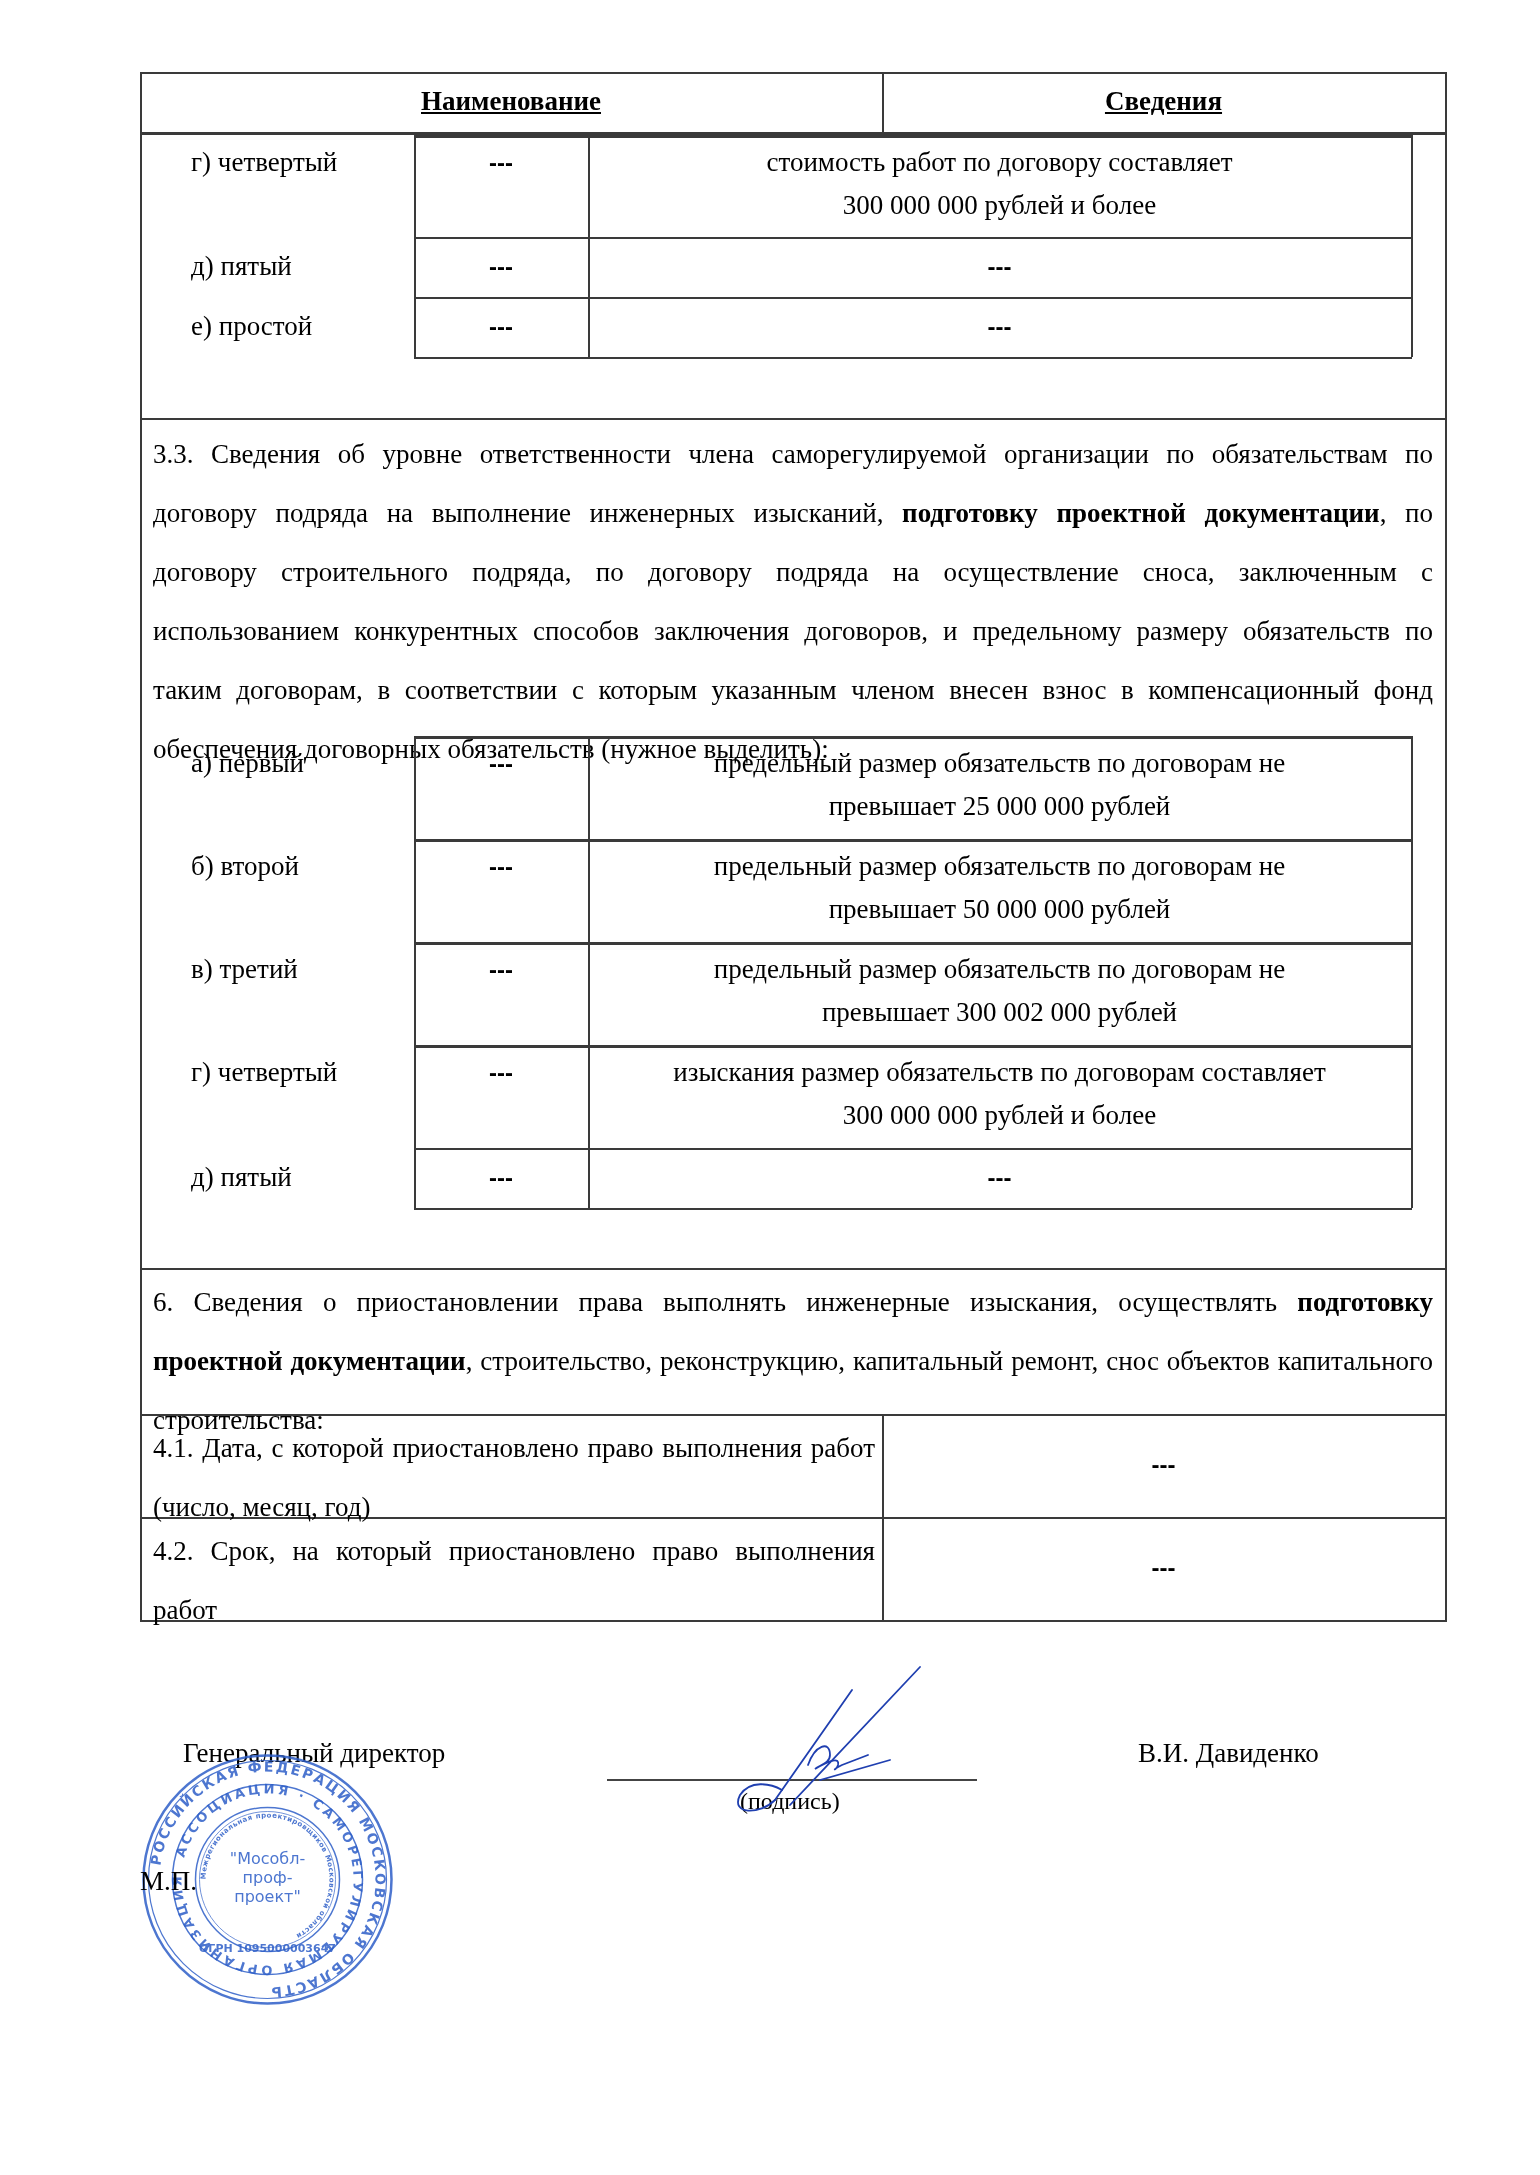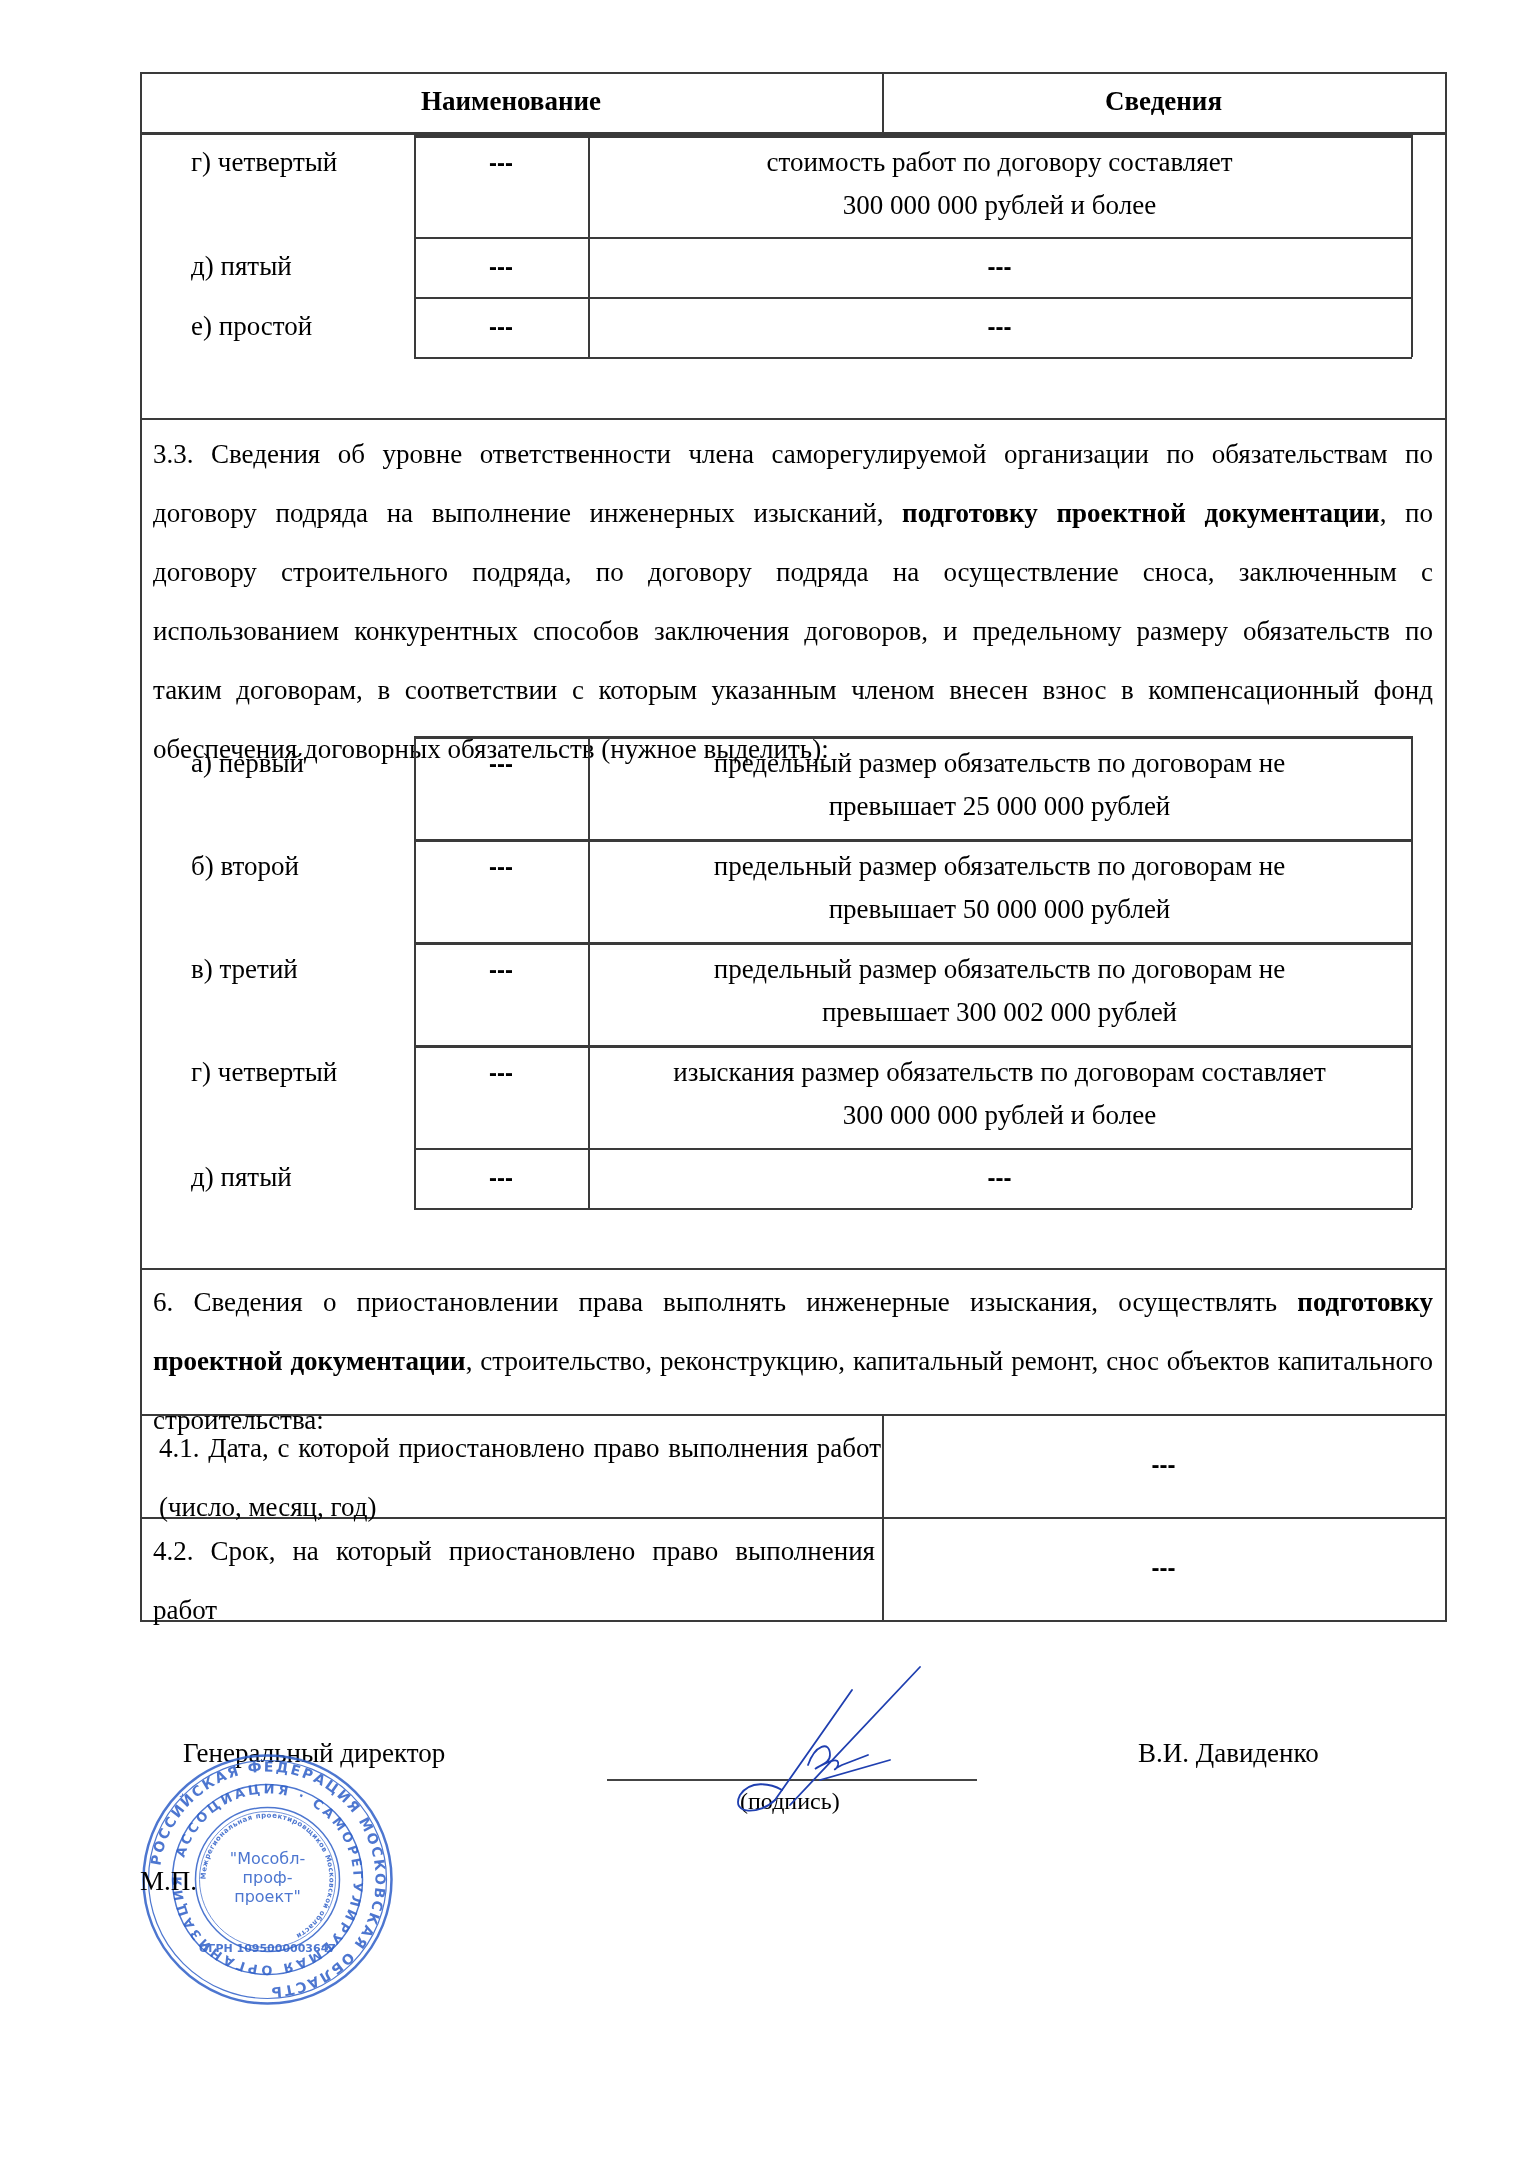--- a/index.html
+++ b/index.html
@@ -3,21 +3,21 @@
 <meta charset="utf-8">
 <style>
   html, body { margin: 0; padding: 0; background: #ffffff; }
   body { width: 1540px; height: 2175px; position: relative; overflow: hidden;
          font-family: "Liberation Serif", "DejaVu Serif", serif; color: #000; }
   .abs { position: absolute; }
   .line-h { position: absolute; height: 0; border-top: 2px solid #3a3a3a; }
   .line-v { position: absolute; width: 0; border-left: 2px solid #3a3a3a; }
   .txt { position: absolute; font-size: 27px; line-height: 43px; white-space: nowrap; }
   .center { text-align: center; }
-  .bold { font-weight: bold; }
+  .bold { font-weight: bold; text-decoration: underline; }
   .para { position: absolute; font-size: 27px; line-height: 59px; text-align: justify; text-align-last: left; }
   .para b { font-weight: bold; }
   .cell-text { position: absolute; font-size: 27px; line-height: 43px; text-align: center; white-space: nowrap; }
   .dash { font-family: "Liberation Sans", "DejaVu Sans", sans-serif; font-size: 24px; font-weight: bold; }
   .stamp { position: absolute; left: 140px; top: 1752px; width: 255px; height: 255px; }
   .sig { position: absolute; left: 690px; top: 1665px; width: 250px; height: 160px; }
 </style>
 </head>
 <body>
 
@@ -111,21 +111,21 @@
 </div>
 
 <div class="line-h" style="left:140px; top:1268px; width:1307px;"></div>
 <div class="para" style="left:153px; top:1273px; width:1280px;"><span>6. Сведения о приостановлении права выполнять инженерные изыскания, осуществлять </span><b>подготовку проектной документации</b><span>, строительство, реконструкцию, капитальный ремонт, снос объектов капитального строительства:</span></div>
 
 <div class="line-h" style="left:140px; top:1414px; width:1307px;"></div>
 <div class="line-v" style="left:882px; top:1414px; height:206px;"></div>
 <div class="line-h" style="left:140px; top:1517px; width:1307px;"></div>
 
 <div>
-  <div class="para" style="left:159px; top:1419px; width:722px;">4.1. Дата, с которой приостановлено право выполнения работ (число, месяц, год)</div>
+  <div class="para" style="left:153px; top:1419px; width:722px;">4.1. Дата, с которой приостановлено право выполнения работ (число, месяц, год)</div>
   <div class="cell-text dash" style="left:882px; top:1443px; width:563px;">---</div>
 </div>
 <div>
   <div class="para" style="left:153px; top:1522px; width:722px;">4.2. Срок, на который приостановлено право выполнения работ</div>
   <div class="cell-text dash" style="left:882px; top:1546px; width:563px;">---</div>
 </div>
 
 <div class="txt" style="left:183px; top:1732px;">Генеральный директор</div>
 <div class="abs" style="left:607px; top:1779px; width:370px; border-top:2px solid #444;"></div>
 <div class="txt" style="left:740px; top:1780px; font-size:24px;">(подпись)</div>

